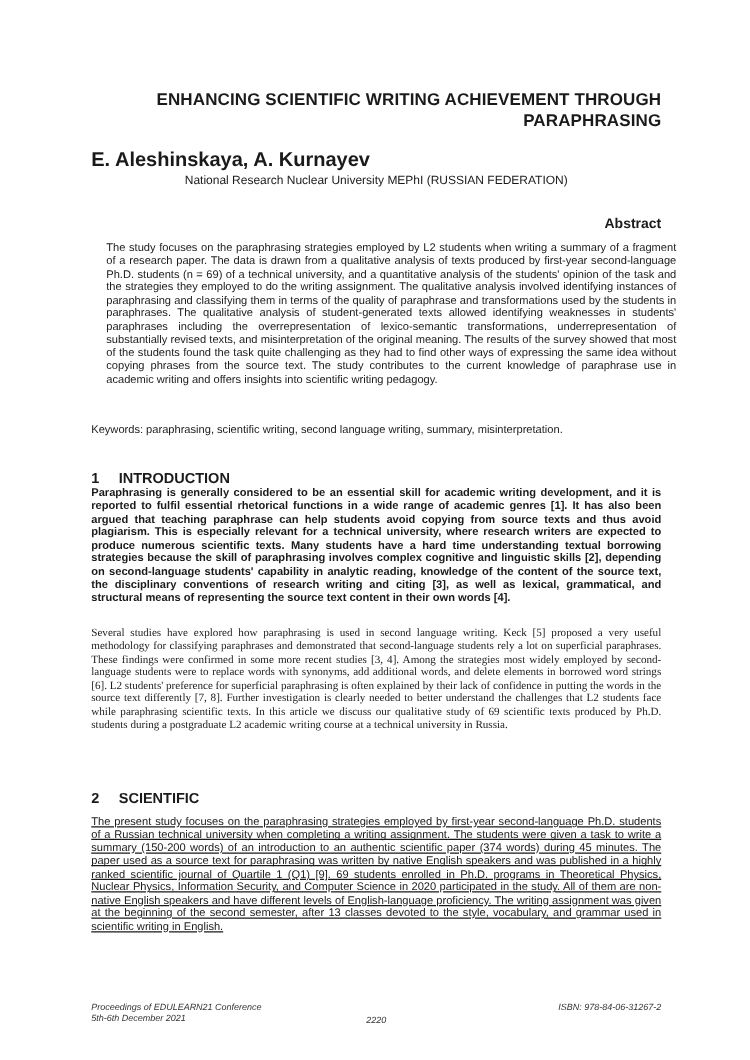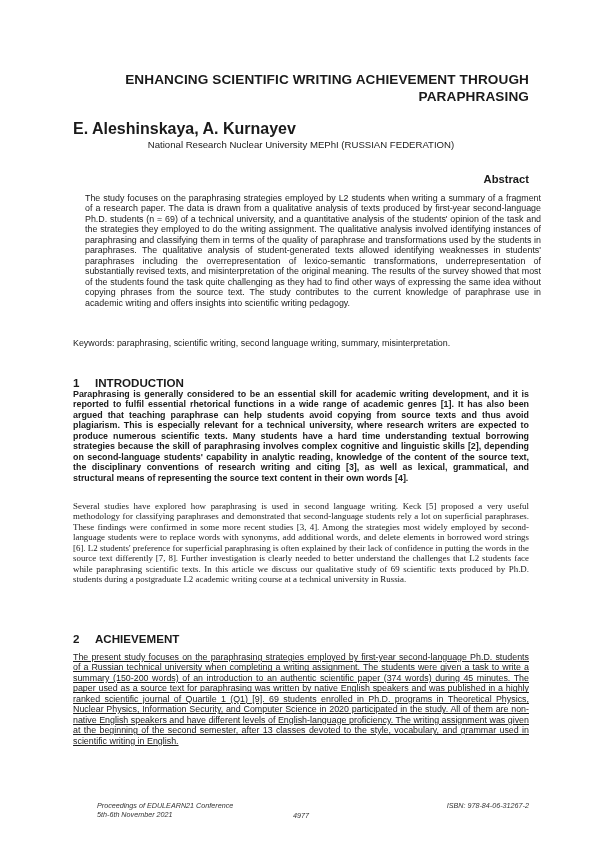--- a/index.html
+++ b/index.html
@@ -13,21 +13,21 @@
     .abstract { position: absolute; top: 193px; left: 12px; width: 456px; }
     .keywords { position: absolute; top: 338px; left: 0; width: 456px; text-align: left; }
     .sec { position: absolute; left: 0; font-weight: bold; font-size: 11.6px; }
     .sec .num { display: inline-block; width: 22px; }
     .sec1 { top: 348px; margin-top: 28px; }
     .intro1 { position: absolute; top: 389px; left: 0; width: 456px; font-weight: bold; }
     .intro2 { position: absolute; top: 501px; left: 0; width: 456px; font-family: Liberation Serif, serif; }
     .sec2 { top: 632px; }
     .method1 { position: absolute; top: 652px; left: 0; width: 456px; text-decoration: underline; }
     .footer { position: absolute; top: 801px; left: 0; width: 456px; font-style: italic; font-size: 7.2px; line-height: 9px; color: #333; }
-    .footer .left { position: absolute; left: 0; top: 0; margin-left: 24px; }
+    .footer .left { position: absolute; left: 0; top: 0; }
     .footer .center { position: absolute; left: 0; width: 456px; text-align: center; top: 10px; }
     .footer .right { position: absolute; right: 0; top: 0; }
   </style>
 </head>
 <body>
 
 <div class="page">
   <div class="title">ENHANCING SCIENTIFIC WRITING ACHIEVEMENT THROUGH PARAPHRASING</div>
   <div class="authors">E. Aleshinskaya, A. Kurnayev</div>
   <div class="affil">National Research Nuclear University MEPhI (RUSSIAN FEDERATION)</div>
@@ -36,25 +36,25 @@
   <p class="abstract">The study focuses on the paraphrasing strategies employed by L2 students when writing a summary of a fragment of a research paper. The data is drawn from a qualitative analysis of texts produced by first-year second-language Ph.D. students (n = 69) of a technical university, and a quantitative analysis of the students' opinion of the task and the strategies they employed to do the writing assignment. The qualitative analysis involved identifying instances of paraphrasing and classifying them in terms of the quality of paraphrase and transformations used by the students in paraphrases. The qualitative analysis of student-generated texts allowed identifying weaknesses in students' paraphrases including the overrepresentation of lexico-semantic transformations, underrepresentation of substantially revised texts, and misinterpretation of the original meaning. The results of the survey showed that most of the students found the task quite challenging as they had to find other ways of expressing the same idea without copying phrases from the source text. The study contributes to the current knowledge of paraphrase use in academic writing and offers insights into scientific writing pedagogy.</p>
   <p class="keywords">Keywords: paraphrasing, scientific writing, second language writing, summary, misinterpretation.</p>
 
   <div class="sec sec1">
     <span class="num">1</span><span>INTRODUCTION</span>
   </div>
   <p class="intro1">Paraphrasing is generally considered to be an essential skill for academic writing development, and it is reported to fulfil essential rhetorical functions in a wide range of academic genres [1]. It has also been argued that teaching paraphrase can help students avoid copying from source texts and thus avoid plagiarism. This is especially relevant for a technical university, where research writers are expected to produce numerous scientific texts. Many students have a hard time understanding textual borrowing strategies because the skill of paraphrasing involves complex cognitive and linguistic skills [2], depending on second-language students' capability in analytic reading, knowledge of the content of the source text, the disciplinary conventions of research writing and citing [3], as well as lexical, grammatical, and structural means of representing the source text content in their own words [4].</p>
   <p class="intro2">Several studies have explored how paraphrasing is used in second language writing. Keck [5] proposed a very useful methodology for classifying paraphrases and demonstrated that second-language students rely a lot on superficial paraphrases. These findings were confirmed in some more recent studies [3, 4]. Among the strategies most widely employed by second-language students were to replace words with synonyms, add additional words, and delete elements in borrowed word strings [6]. L2 students' preference for superficial paraphrasing is often explained by their lack of confidence in putting the words in the source text differently [7, 8]. Further investigation is clearly needed to better understand the challenges that L2 students face while paraphrasing scientific texts. In this article we discuss our qualitative study of 69 scientific texts produced by Ph.D. students during a postgraduate L2 academic writing course at a technical university in Russia.</p>
 
   <div class="sec sec2">
-    <span class="num">2</span><span>ACHIEVEMENT</span>
+    <span class="num">2</span><span>SCIENTIFIC</span>
   </div>
   <p class="method1">The present study focuses on the paraphrasing strategies employed by first-year second-language Ph.D. students of a Russian technical university when completing a writing assignment. The students were given a task to write a summary (150-200 words) of an introduction to an authentic scientific paper (374 words) during 45 minutes. The paper used as a source text for paraphrasing was written by native English speakers and was published in a highly ranked scientific journal of Quartile 1 (Q1) [9]. 69 students enrolled in Ph.D. programs in Theoretical Physics, Nuclear Physics, Information Security, and Computer Science in 2020 participated in the study. All of them are non-native English speakers and have different levels of English-language proficiency. The writing assignment was given at the beginning of the second semester, after 13 classes devoted to the style, vocabulary, and grammar used in scientific writing in English.</p>
 
   <div class="footer">
     <div class="left">
       <div>Proceedings of EDULEARN21 Conference</div>
-      <div>5th-6th November 2021</div>
+      <div>5th-6th December 2021</div>
     </div>
-    <div class="center">4977</div>
+    <div class="center">2220</div>
     <div class="right">ISBN: 978-84-06-31267-2</div>
   </div>
 </div>
 
 </body></html>

